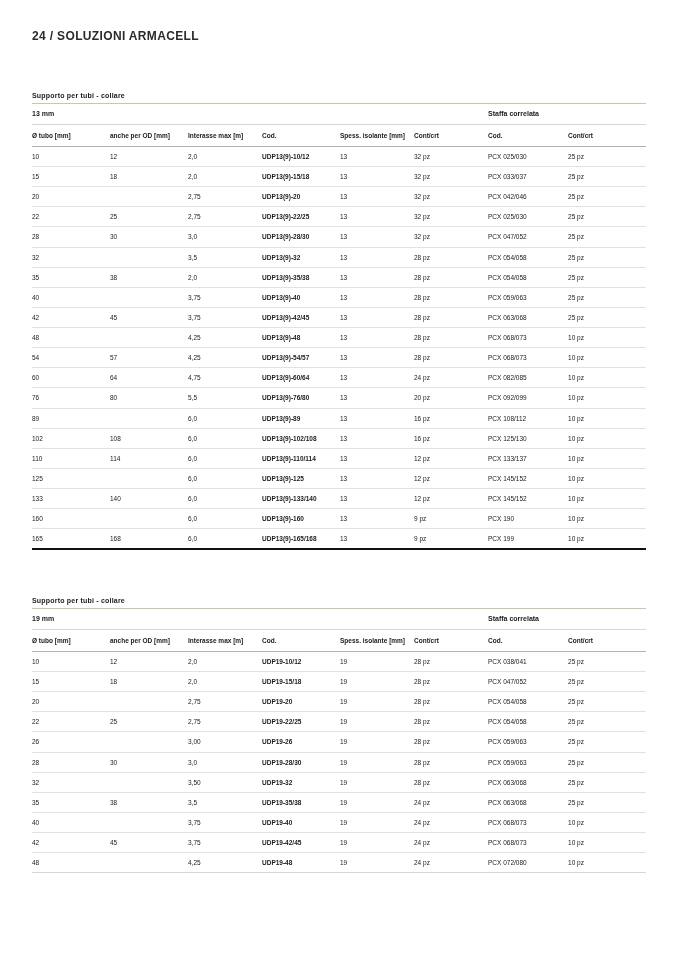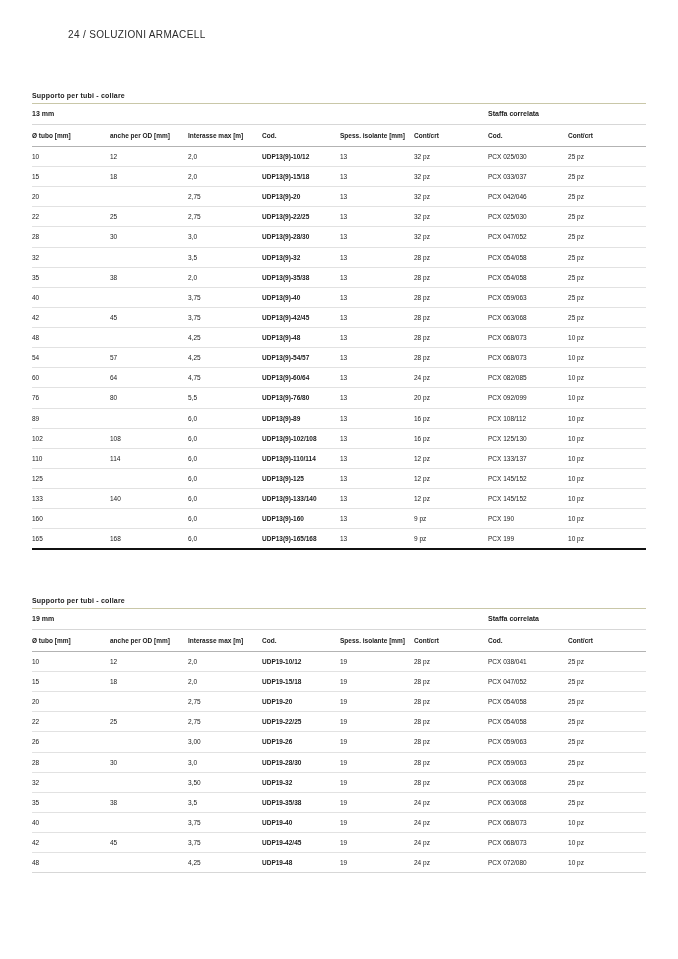--- a/index.html
+++ b/index.html
@@ -17,25 +17,24 @@
   .page {
     position: relative;
     width: 678px;
     height: 959px;
     box-sizing: border-box;
   }
   .page-header {
     position: absolute;
     left: 32px;
     top: 29px;
-    font-size: 10px;
-    font-weight: normal;
+    font-size: 12px;
+    font-weight: bold;
     letter-spacing: 0.35px;
     color: #2b2b2b;
-    margin-left: 36px;
   }
 
   .table-block {
     position: absolute;
     left: 32px;
     width: 614px;
   }
   .block-1 { top: 92px; }
   .block-2 { top: 597px; }
 

